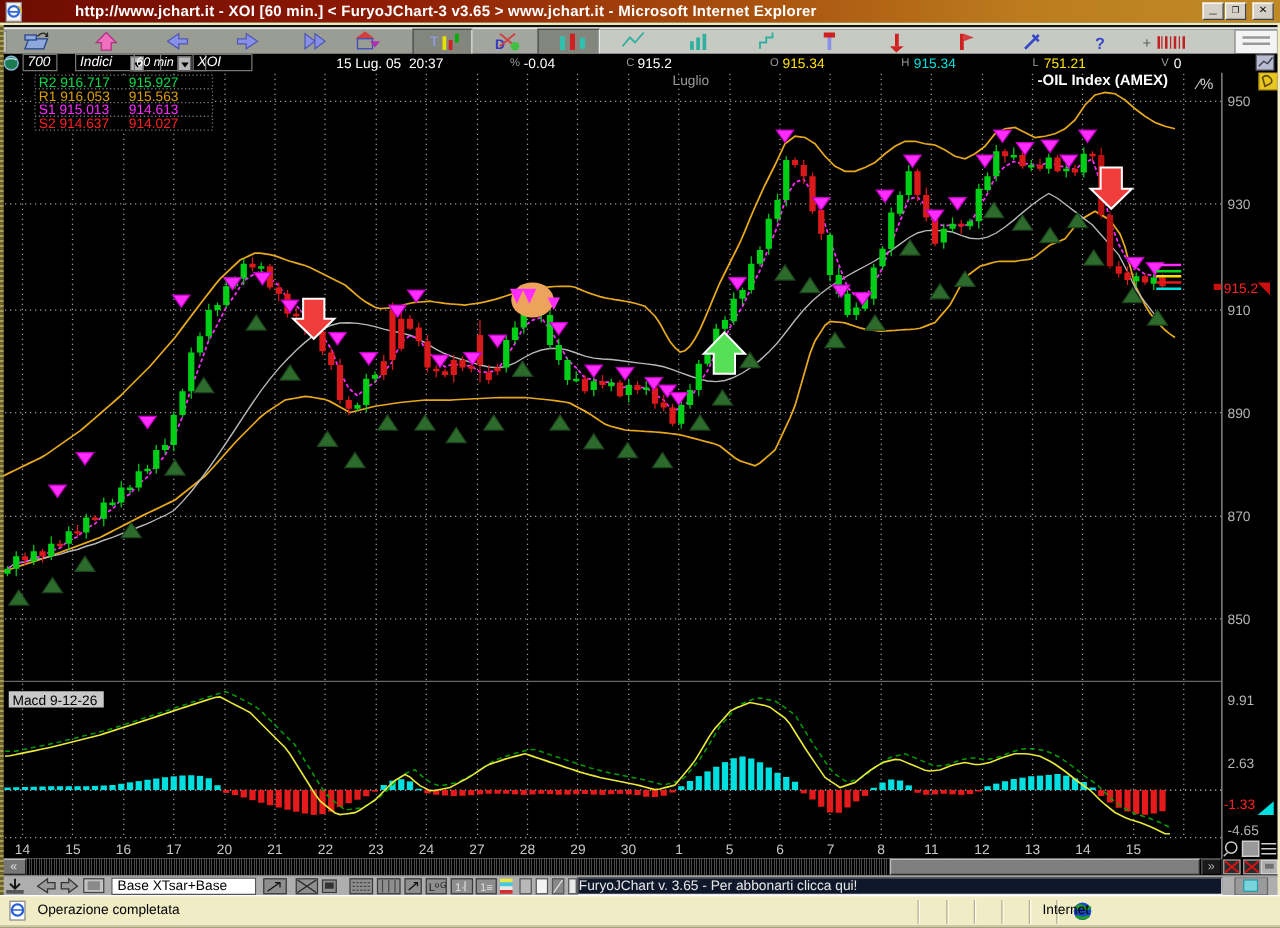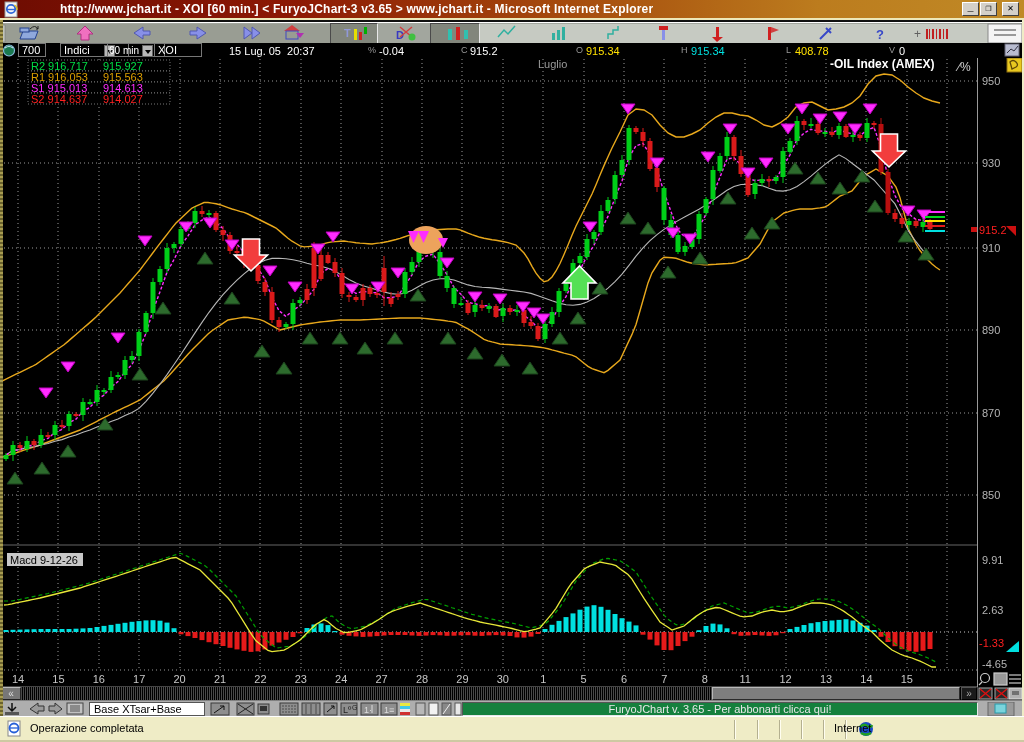--- a/index.html
+++ b/index.html
@@ -9,29 +9,29 @@
   color:#fff; font-size:12px; font-weight:bold; line-height:18px; letter-spacing:0.2px; }
 .titlebar .txt { position:absolute; left:22px; top:0; white-space:nowrap;margin-left:38px; }
 .tbtn { position:absolute; top:2px; width:17px; height:14px; background:#d4d0c8; border:1px solid; border-color:#fff #404040 #404040 #fff; font-size:10px; font-weight:bold; color:#000; text-align:center; line-height:12px; font-family:"Liberation Mono",monospace; }
 .yline { position:absolute; left:0; top:18px; width:1024px; height:2px; background:#ede8b8; }
 .toolbar1 { position:absolute; left:0; top:20px; width:1024px; height:23px; background:#a2a6a0; border-top:2px solid; border-color:#101010; }
 .tb1inner { position:absolute; left:0; top:0; width:1024px; height:21px; border-top:1px solid #fff; background:#a2a69e; }
 .tb1light { position:absolute; left:480px; top:1px; width:508px; height:19px; background:#c6cac2; }
 .tb1dark { position:absolute; left:0px; top:1px; width:330px; height:19px; background:#999d93; }
 .pressed { position:absolute; top:0px; height:21px; background:#82867c; border:1px solid; border-color:#4a4a4a #e8e8e8 #e8e8e8 #4a4a4a; }
 .quotebar { position:absolute; left:0; top:43px; width:1024px; height:15px; background:#000; color:#fff; font-size:11px; }
-.qtext { position:absolute; top:1.5px; white-space:nowrap; }
-.qbox { position:absolute; top:0px; height:14px; border:1px solid #777; color:#fff; font-size:11px; padding-left:3px; line-height:13px; }
+.qtext { position:absolute; top:1.5px; white-space:nowrap;margin-left:40px; }
+.qbox { position:absolute; top:0px; height:14px; border:1px solid #777; color:#fff; font-size:11px; padding-left:3px; line-height:13px;font-style:italic; }
 .dropbtn { position:absolute; top:1px; width:11px; height:12px; background:#b8b8b8; border:1px solid #666; }
 .dropbtn:after { content:""; position:absolute; left:2px; top:4px; border-left:3px solid transparent; border-right:3px solid transparent; border-top:4px solid #000; }
 .hscroll { position:absolute; left:0; top:687px; width:978px; height:13px; background:repeating-linear-gradient(90deg,#000 0 1px,#4a4a4a 1px 2px); }
 .hthumb { position:absolute; left:712px; top:0; width:248px; height:13px; background:#7e7e7e; border:1px solid; border-color:#b8b8b8 #2a2a2a #2a2a2a #b8b8b8; }
 .hbtn { position:absolute; top:0; width:20px; height:13px; background:#777; color:#ddd; font-size:10px; text-align:center; line-height:12px; border:1px solid; border-color:#bbb #222 #222 #bbb; }
 .toolbar2 { position:absolute; left:0; top:700px; width:1024px; height:16px; background:#aeaeae; border-top:1px solid #808080; }
-.blackbar { position:absolute; left:462px; top:1px; width:516px; height:14px; background:#15803d; border:1px solid; border-color:#555 #e8e8e8 #e8e8e8 #555; color:#e8e8e8; font-size:11px; text-align:center; line-height:13px; }
+.blackbar { position:absolute; left:462px; top:1px; width:516px; height:14px; background:#0f172a; border:1px solid; border-color:#555 #e8e8e8 #e8e8e8 #555; color:#e8e8e8; font-size:11px; line-height:13px; }
 .field { position:absolute; left:89px; top:1px; width:116px; height:14px; background:#fff; border:1px solid #555; color:#000; font-size:11px; line-height:13px; padding-left:4px; }
 .statusbar { position:absolute; left:0; top:716px; width:1024px; height:26px; background:#efecc6; border-top:1px solid #fff; border-bottom:2px solid #cdc9a2; color:#000; font-size:11px; box-sizing:border-box;padding-left:21px; }
 .sep { position:absolute; top:3px; height:19px; width:2px; border-left:1px solid #b4b090; border-right:1px solid #fffef0; }
 .sideL { position:absolute; left:0; top:20px; width:3px; height:696px; background:repeating-linear-gradient(180deg,#a89c50 0 2px,#6b632e 2px 4px); }
 .sideR { position:absolute; left:1022px; top:20px; width:2px; height:696px; background:#efecc6; }
 svg text { font-family:"Liberation Sans", sans-serif; }
 </style>
 </head>
 <body>
 <div class="titlebar">
@@ -119,21 +119,21 @@
   <span class="qtext" style="left:229px">15 Lug. 05&nbsp; 20:37</span>
   <span class="qtext" style="left:368px;color:#999;font-size:9px">%</span>
   <span class="qtext" style="left:379px">-0.04</span>
   <span class="qtext" style="left:461px;color:#999;font-size:9px">C</span>
   <span class="qtext" style="left:470px">915.2</span>
   <span class="qtext" style="left:576px;color:#999;font-size:9px">O</span>
   <span class="qtext" style="left:586px;color:#ffe000">915.34</span>
   <span class="qtext" style="left:681px;color:#999;font-size:9px">H</span>
   <span class="qtext" style="left:691px;color:#00e0e0">915.34</span>
   <span class="qtext" style="left:786px;color:#999;font-size:9px">L</span>
-  <span class="qtext" style="left:795px;color:#ffe000">408.78</span>
+  <span class="qtext" style="left:795px;color:#ffe000">751.21</span>
   <span class="qtext" style="left:889px;color:#999;font-size:9px">V</span>
   <span class="qtext" style="left:899px">0</span>
   <svg width="16" height="14" style="position:absolute;left:1004px;top:0">
       <rect x="1" y="1" width="14" height="12" fill="#b8bcd0" stroke="#667"></rect>
       <path d="M3 10 l4 -4 l3 2 l4 -5" stroke="#334" fill="none"></path>
     </svg>
 </div>
 <svg width="1024" height="642" viewBox="0 58 1024 642" style="position:absolute;left:0;top:58px">
 <rect x="0" y="58" width="1024" height="642" fill="#000"></rect>
 <line x1="18" y1="59" x2="18" y2="670" stroke="#9a9a9a" stroke-width="1" stroke-dasharray="1,3"></line>

